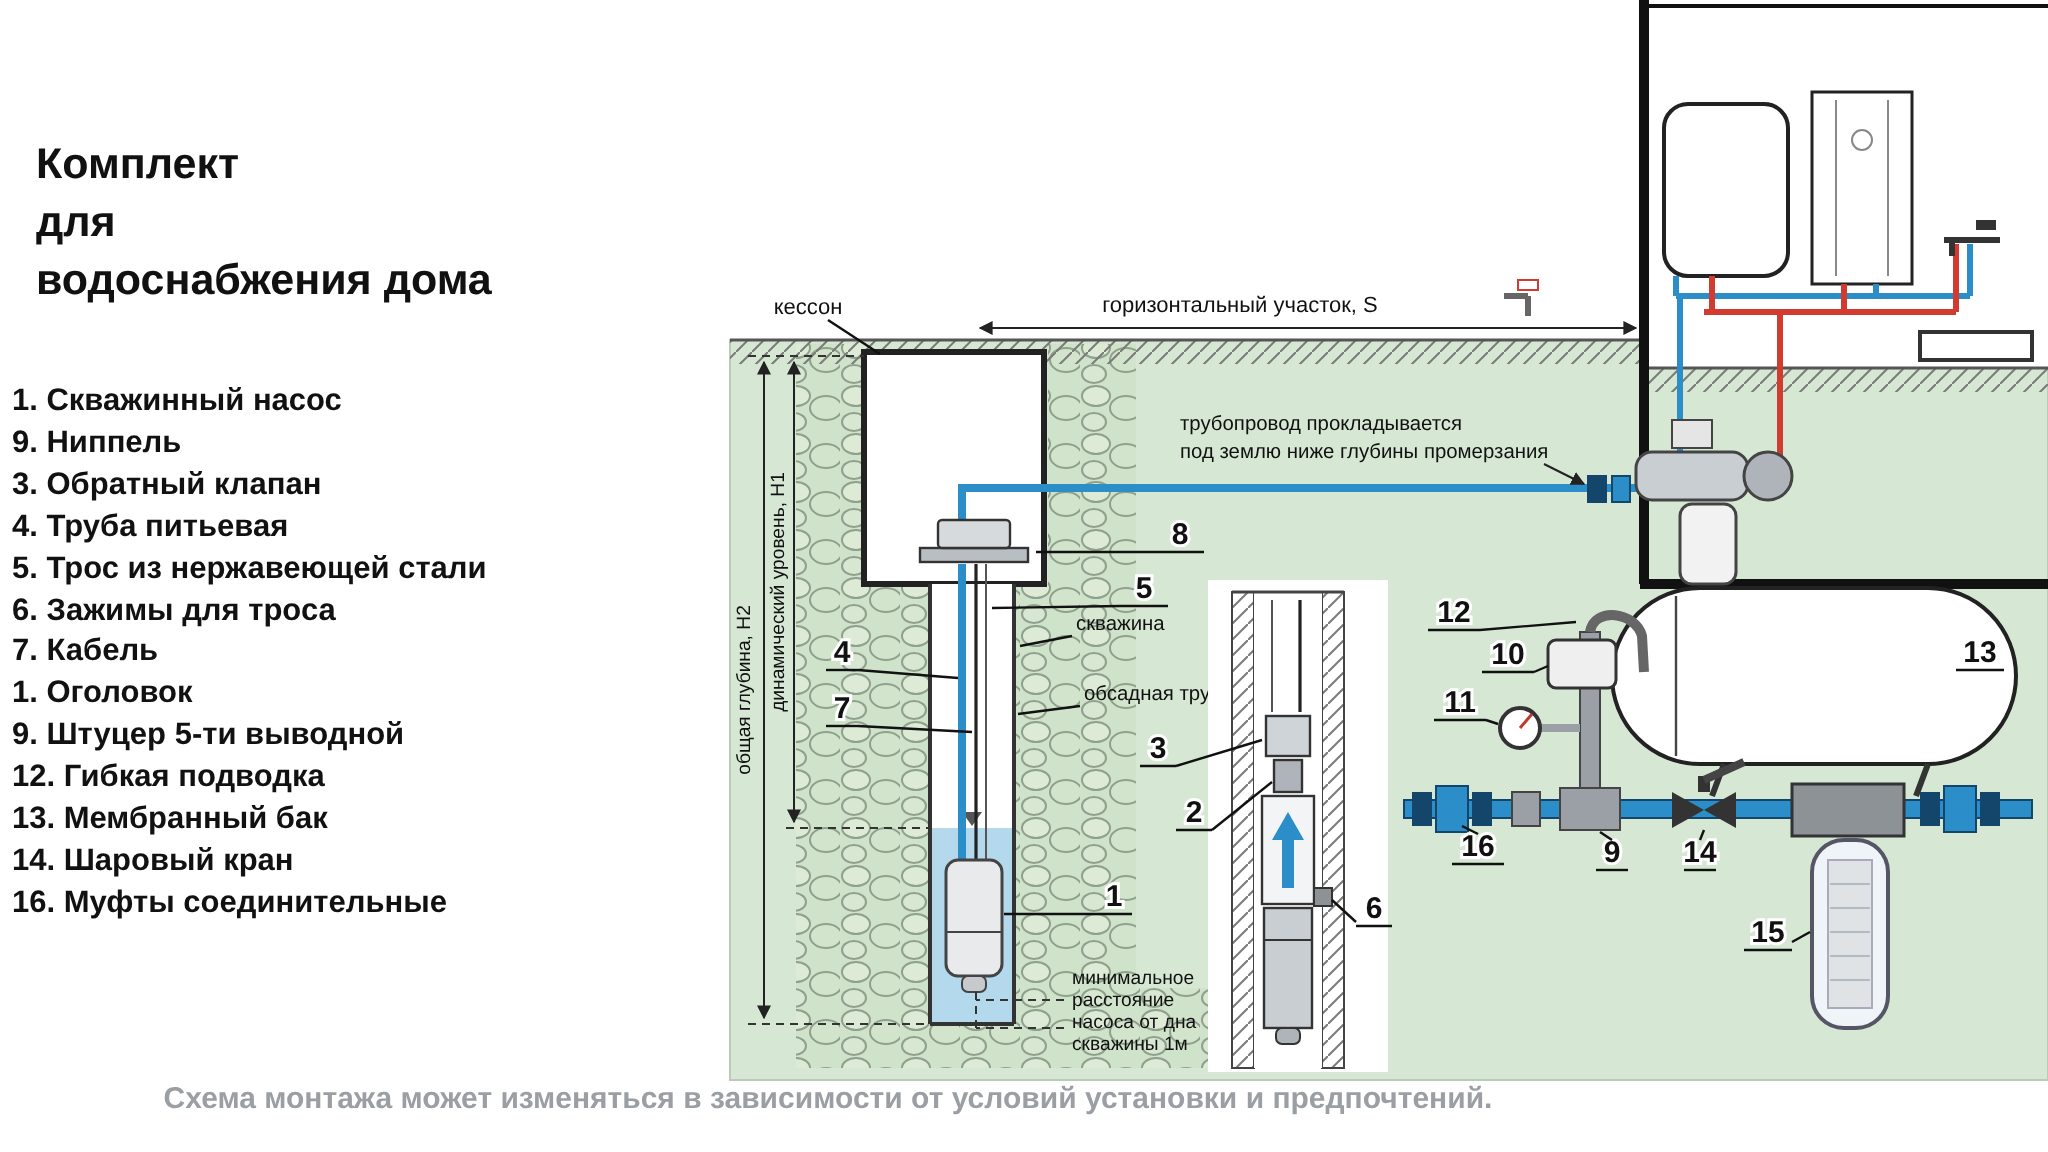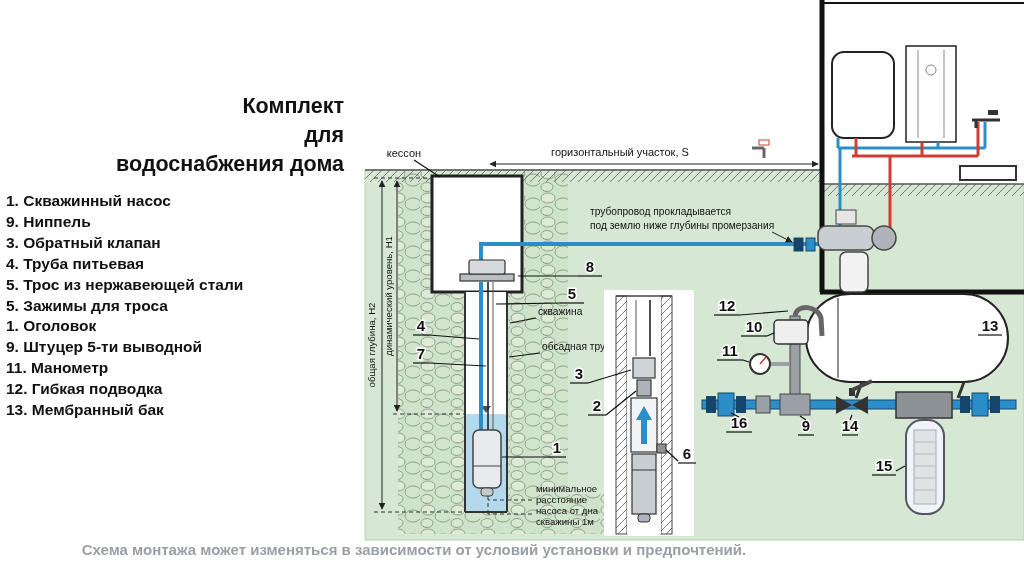--- a/index.html
+++ b/index.html
@@ -4,21 +4,21 @@
 <style>
   :root{
     --pipe_blue:#2b8ec8; --pipe_blue_dark:#14466b; --pipe_red:#d23b2f;
     --ground_green:#d6e8d4; --stone_fill:#cfe2ca; --stone_stroke:#8fa08c;
     --water_blue:#b5d9ec; --metal_gray:#9aa0a6; --caption_gray:#9b9fa3; --ink:#111111;
   }
   *{box-sizing:border-box; margin:0; padding:0;}
   body{width:1024px;height:576px;overflow:hidden;background:#fff;
        font-family:"Liberation Sans", sans-serif; color:var(--ink); position:relative;}
   .stage{position:absolute;inset:0;width:1024px;height:576px;}
-  .title{position:absolute;left:18px;top:92px;width:326px;text-align:right;
+  .title{position:absolute;left:18px;top:68px;width:326px;text-align:left;
          font-size:21.5px;font-weight:bold;line-height:29px;white-space:pre-line;}
   .legend{position:absolute;left:6px;top:191px;width:356px;}
   .legend div{font-size:15.5px;font-weight:bold;line-height:20.9px;white-space:nowrap;}
   .caption{position:absolute;left:0;top:541px;width:828px;text-align:center;
            font-size:15px;font-weight:bold;color:var(--caption_gray);}
   svg{position:absolute;left:0;top:0;}
   svg text{fill:var(--ink);}
   .lblS{font-size:11px;}
   .lblXS{font-size:10.2px;}
   .lblXXS{font-size:9.6px;}
@@ -336,22 +336,24 @@
   <div class="title">Комплект
 для
 водоснабжения дома</div>
 
   <div class="legend">
     <div>1. Скважинный насос</div>
     <div>9. Ниппель</div>
     <div>3. Обратный клапан</div>
     <div>4. Труба питьевая</div>
     <div>5. Трос из нержавеющей стали</div>
-    <div>5. Зажимы для троса</div>
+    <div>6. Зажимы для троса</div>
+    <div>7. Кабель</div>
     <div>1. Оголовок</div>
     <div>9. Штуцер 5-ти выводной</div>
-    <div>11. Манометр</div>
     <div>12. Гибкая подводка</div>
     <div>13. Мембранный бак</div>
+    <div>14. Шаровый кран</div>
+    <div>16. Муфты соединительные</div>
   </div>
 
   <div class="caption">Схема монтажа может изменяться в зависимости от условий установки и предпочтений.</div>
 </div>
 
 </body></html>

